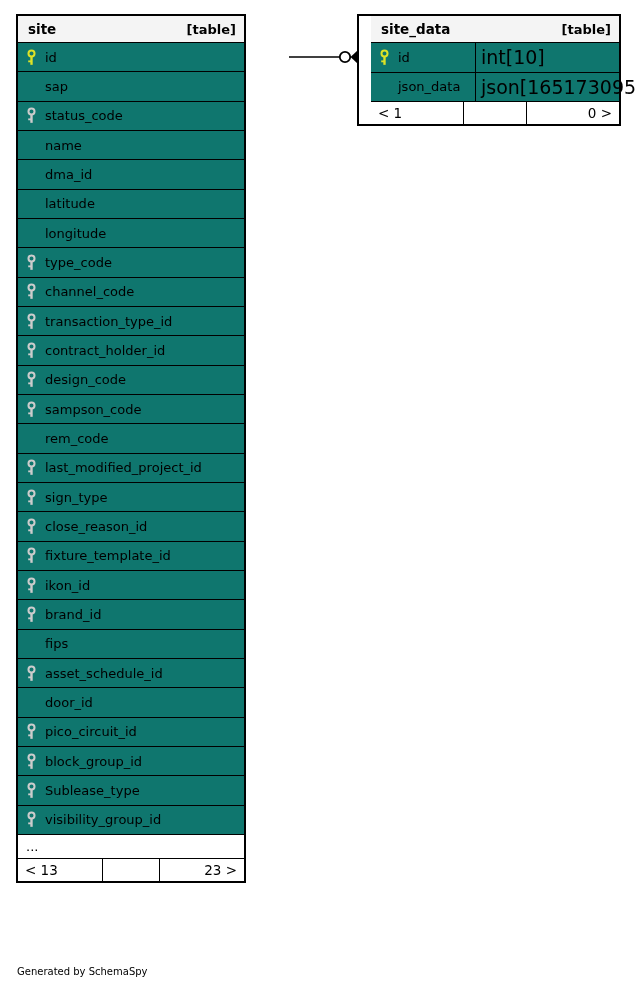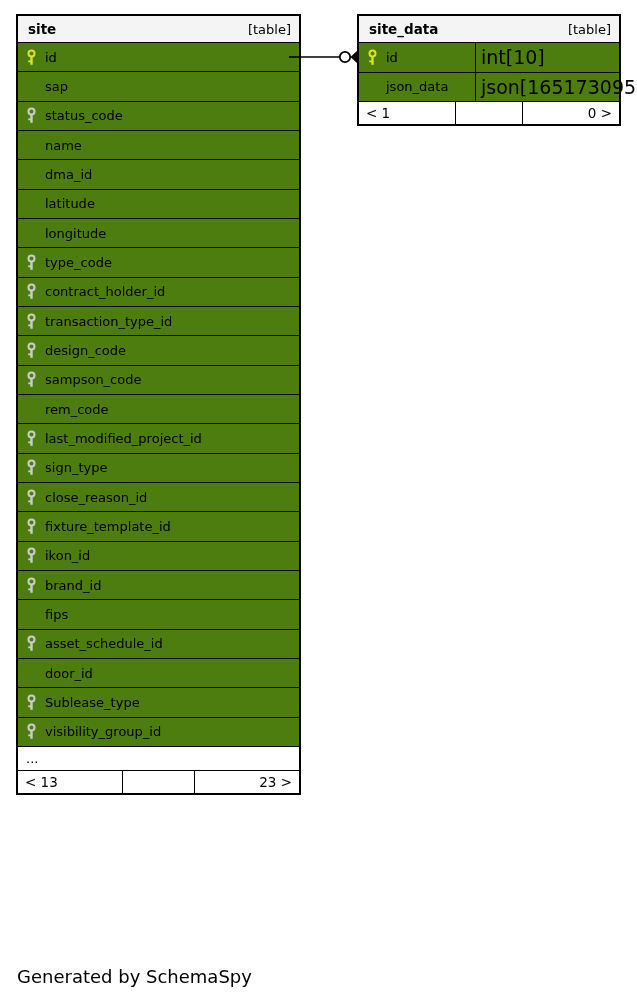--- a/index.html
+++ b/index.html
@@ -9,39 +9,39 @@
     color: #000;
     position: relative;
     overflow: hidden;
   }
 
   .db-table {
     position: absolute;
     border: 2px solid var(--border, #000);
     background: #fff;
   }
-  #table-site { left: 16px; top: 14px; width: 285px; }
-  #table-site-data { left: 357px; top: 14px; width: 264px; }
+  #table-site { left: 16px; top: 14px; width: 230px; }
+  #table-site-data { left: 357px; top: 14px; width: 264px; padding-left: 12px; }
 
   .tbl-header {
     height: 26px;
     background: var(--header-bg, #f4f4f4);
     display: flex;
     align-items: center;
     justify-content: space-between;
     padding: 0 8px 0 10px;
   }
   .tbl-name { font-weight: bold; font-size: 13.5px; }
-  .tbl-badge { font-weight: normal; font-size: 13px; }
+  .tbl-badge { font-weight: bold; font-size: 13px; }
 
   .tbl-row {
     display: flex;
     align-items: center;
     border-top: 1px solid var(--border, #000);
-    background: #4d7c0f;
+    background: #0f766e;
     text-align: right;
   }
   .rows-a .tbl-row { height: 29.34px; }
   .rows-b .tbl-row { height: 29.5px; }
 
   .key-cell {
     width: 27px;
     flex: 0 0 27px;
     display: flex;
     justify-content: center;
@@ -91,21 +91,21 @@
   .fcell.left { width: 37%; }
   .fcell.center { flex: 1; border-left: 1px solid var(--border, #000); border-right: 1px solid var(--border, #000); }
   .fcell.right { width: 37%; justify-content: flex-end; }
 
   #connector { position: absolute; left: 289px; top: 45px; }
 
   #credit {
     position: absolute;
     left: 17px;
     top: 966px;
-    font-size: 18px;
+    font-size: 10px;
   }
 </style>
 </head>
 <body>
 
 <div>
 
   <div class="db-table" id="table-site">
     <div class="tbl-header">
       <span class="tbl-name">site</span>
@@ -201,20 +201,43 @@
       <svg viewBox="0 0 12 18" width="11" height="17" aria-hidden="true">
         <circle cx="6" cy="4.6" r="3.3" fill="none" stroke="currentColor" stroke-width="2.2"></circle>
         <line x1="6" y1="8" x2="6" y2="17" stroke="currentColor" stroke-width="2.6"></line>
         <line x1="6" y1="13.2" x2="2.4" y2="13.2" stroke="currentColor" stroke-width="2"></line>
       </svg>
     </span>
     <span class="col-name">type_code</span>
 
   </div>
 
+  <div class="tbl-row">
+    <span class="key-cell fk">
+      <svg viewBox="0 0 12 18" width="11" height="17" aria-hidden="true">
+        <circle cx="6" cy="4.6" r="3.3" fill="none" stroke="currentColor" stroke-width="2.2"></circle>
+        <line x1="6" y1="8" x2="6" y2="17" stroke="currentColor" stroke-width="2.6"></line>
+        <line x1="6" y1="13.2" x2="2.4" y2="13.2" stroke="currentColor" stroke-width="2"></line>
+      </svg>
+    </span>
+    <span class="col-name">channel_code</span>
+
+  </div>
+
+  <div class="tbl-row">
+    <span class="key-cell fk">
+      <svg viewBox="0 0 12 18" width="11" height="17" aria-hidden="true">
+        <circle cx="6" cy="4.6" r="3.3" fill="none" stroke="currentColor" stroke-width="2.2"></circle>
+        <line x1="6" y1="8" x2="6" y2="17" stroke="currentColor" stroke-width="2.6"></line>
+        <line x1="6" y1="13.2" x2="2.4" y2="13.2" stroke="currentColor" stroke-width="2"></line>
+      </svg>
+    </span>
+    <span class="col-name">transaction_type_id</span>
+
+  </div>
 
   <div class="tbl-row">
     <span class="key-cell fk">
       <svg viewBox="0 0 12 18" width="11" height="17" aria-hidden="true">
         <circle cx="6" cy="4.6" r="3.3" fill="none" stroke="currentColor" stroke-width="2.2"></circle>
         <line x1="6" y1="8" x2="6" y2="17" stroke="currentColor" stroke-width="2.6"></line>
         <line x1="6" y1="13.2" x2="2.4" y2="13.2" stroke="currentColor" stroke-width="2"></line>
       </svg>
     </span>
     <span class="col-name">contract_holder_id</span>
@@ -222,32 +245,20 @@
   </div>
 
   <div class="tbl-row">
     <span class="key-cell fk">
       <svg viewBox="0 0 12 18" width="11" height="17" aria-hidden="true">
         <circle cx="6" cy="4.6" r="3.3" fill="none" stroke="currentColor" stroke-width="2.2"></circle>
         <line x1="6" y1="8" x2="6" y2="17" stroke="currentColor" stroke-width="2.6"></line>
         <line x1="6" y1="13.2" x2="2.4" y2="13.2" stroke="currentColor" stroke-width="2"></line>
       </svg>
     </span>
-    <span class="col-name">transaction_type_id</span>
-
-  </div>
-
-  <div class="tbl-row">
-    <span class="key-cell fk">
-      <svg viewBox="0 0 12 18" width="11" height="17" aria-hidden="true">
-        <circle cx="6" cy="4.6" r="3.3" fill="none" stroke="currentColor" stroke-width="2.2"></circle>
-        <line x1="6" y1="8" x2="6" y2="17" stroke="currentColor" stroke-width="2.6"></line>
-        <line x1="6" y1="13.2" x2="2.4" y2="13.2" stroke="currentColor" stroke-width="2"></line>
-      </svg>
-    </span>
     <span class="col-name">design_code</span>
 
   </div>
 
   <div class="tbl-row">
     <span class="key-cell fk">
       <svg viewBox="0 0 12 18" width="11" height="17" aria-hidden="true">
         <circle cx="6" cy="4.6" r="3.3" fill="none" stroke="currentColor" stroke-width="2.2"></circle>
         <line x1="6" y1="8" x2="6" y2="17" stroke="currentColor" stroke-width="2.6"></line>
         <line x1="6" y1="13.2" x2="2.4" y2="13.2" stroke="currentColor" stroke-width="2"></line>
@@ -372,21 +383,43 @@
       <svg viewBox="0 0 12 18" width="11" height="17" aria-hidden="true">
         <circle cx="6" cy="4.6" r="3.3" fill="none" stroke="currentColor" stroke-width="2.2"></circle>
         <line x1="6" y1="8" x2="6" y2="17" stroke="currentColor" stroke-width="2.6"></line>
         <line x1="6" y1="13.2" x2="2.4" y2="13.2" stroke="currentColor" stroke-width="2"></line>
       </svg>
     </span>
     <span class="col-name">door_id</span>
 
   </div>
 
-
+  <div class="tbl-row">
+    <span class="key-cell fk">
+      <svg viewBox="0 0 12 18" width="11" height="17" aria-hidden="true">
+        <circle cx="6" cy="4.6" r="3.3" fill="none" stroke="currentColor" stroke-width="2.2"></circle>
+        <line x1="6" y1="8" x2="6" y2="17" stroke="currentColor" stroke-width="2.6"></line>
+        <line x1="6" y1="13.2" x2="2.4" y2="13.2" stroke="currentColor" stroke-width="2"></line>
+      </svg>
+    </span>
+    <span class="col-name">pico_circuit_id</span>
+
+  </div>
+
+  <div class="tbl-row">
+    <span class="key-cell fk">
+      <svg viewBox="0 0 12 18" width="11" height="17" aria-hidden="true">
+        <circle cx="6" cy="4.6" r="3.3" fill="none" stroke="currentColor" stroke-width="2.2"></circle>
+        <line x1="6" y1="8" x2="6" y2="17" stroke="currentColor" stroke-width="2.6"></line>
+        <line x1="6" y1="13.2" x2="2.4" y2="13.2" stroke="currentColor" stroke-width="2"></line>
+      </svg>
+    </span>
+    <span class="col-name">block_group_id</span>
+
+  </div>
 
   <div class="tbl-row">
     <span class="key-cell fk">
       <svg viewBox="0 0 12 18" width="11" height="17" aria-hidden="true">
         <circle cx="6" cy="4.6" r="3.3" fill="none" stroke="currentColor" stroke-width="2.2"></circle>
         <line x1="6" y1="8" x2="6" y2="17" stroke="currentColor" stroke-width="2.6"></line>
         <line x1="6" y1="13.2" x2="2.4" y2="13.2" stroke="currentColor" stroke-width="2"></line>
       </svg>
     </span>
     <span class="col-name">Sublease_type</span>

